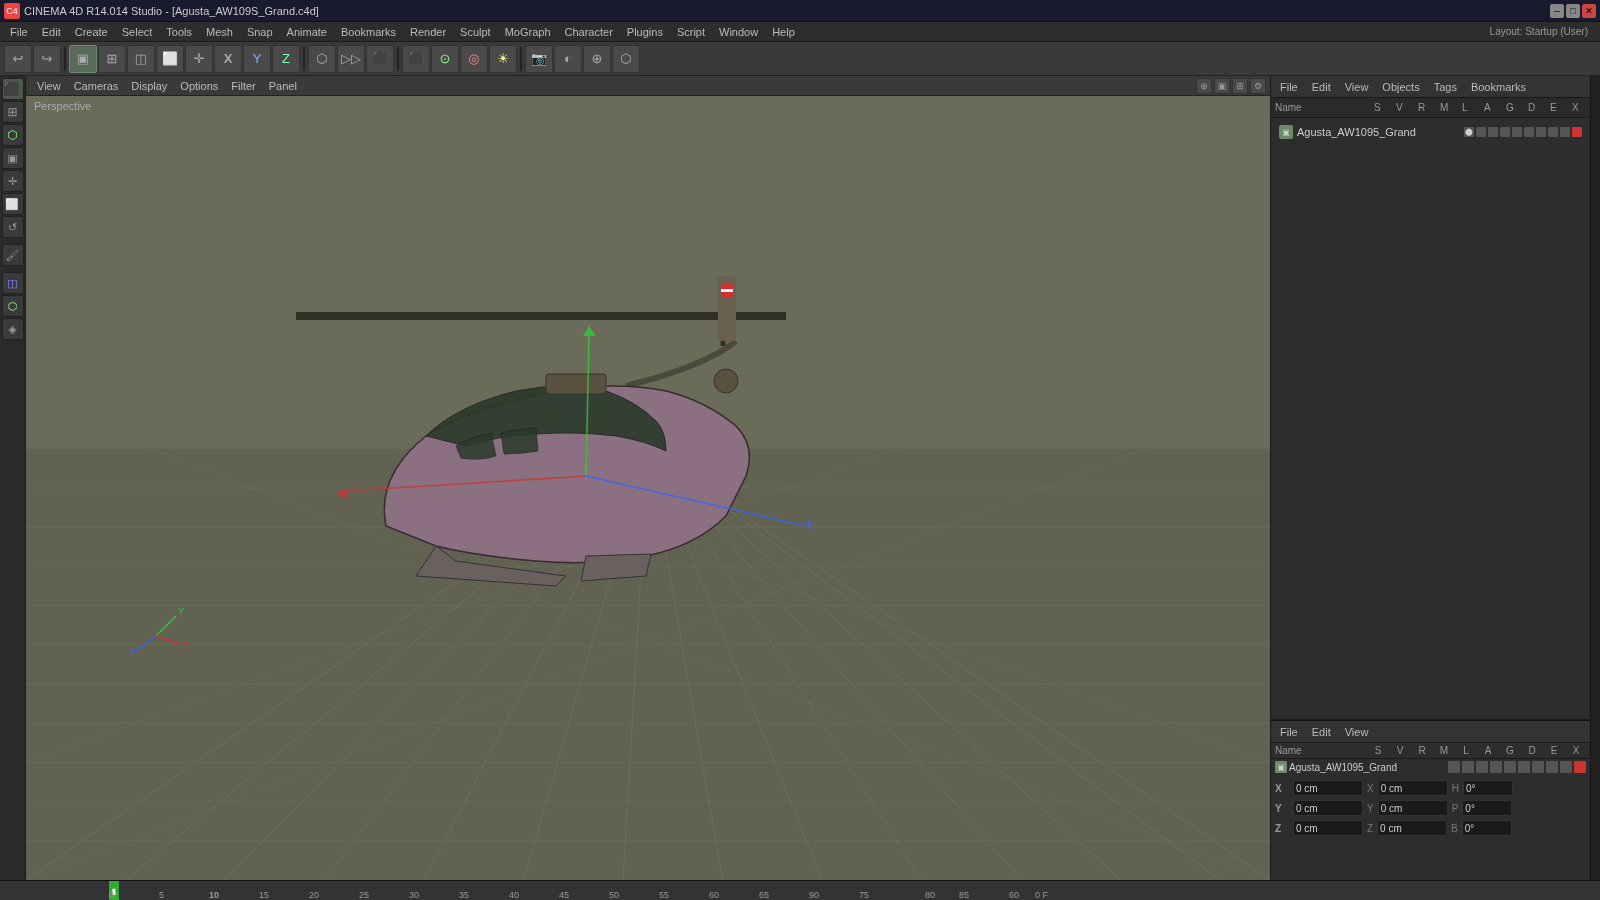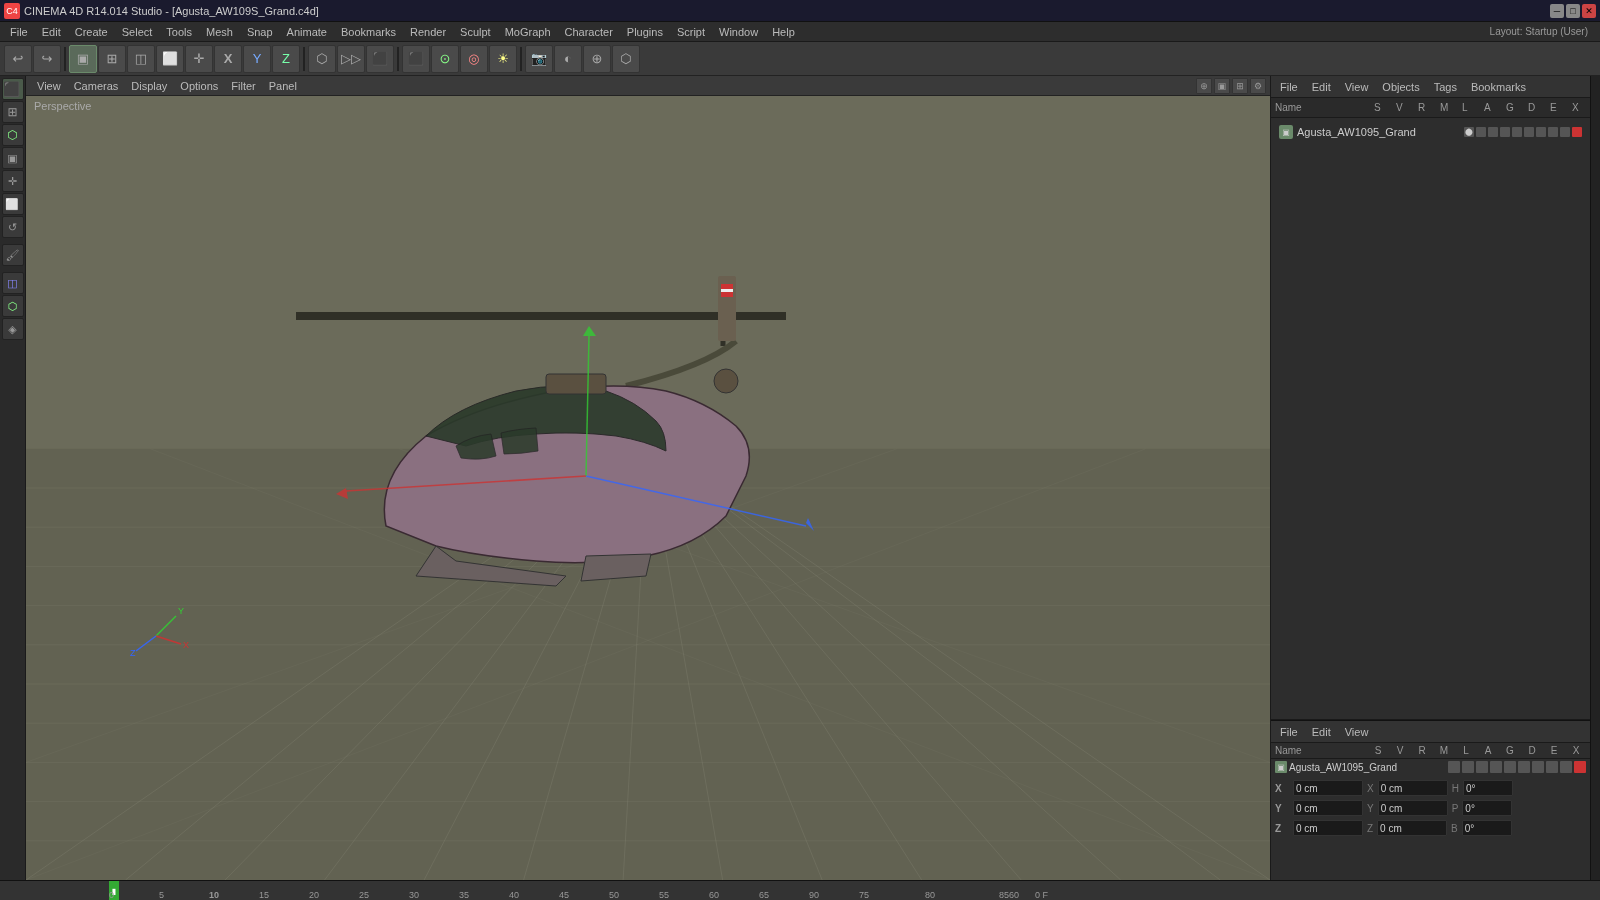--- a/index.html
+++ b/index.html
@@ -503,19 +503,19 @@
       <span class="tl-tick" style="left:459px;">35</span>
       <span class="tl-tick" style="left:509px;">40</span>
       <span class="tl-tick" style="left:559px;">45</span>
       <span class="tl-tick" style="left:609px;">50</span>
       <span class="tl-tick" style="left:659px;">55</span>
       <span class="tl-tick" style="left:709px;">60</span>
       <span class="tl-tick" style="left:759px;">65</span>
       <span class="tl-tick" style="left:809px;">90</span>
       <span class="tl-tick" style="left:859px;">75</span>
       <span class="tl-tick" style="left:909px;margin-left:16px;">80</span>
-      <span class="tl-tick" style="left:959px;margin-left:40px;">85</span>
+      <span class="tl-tick" style="left:959px;">85</span>
       <span class="tl-tick" style="left:1009px;">60</span>
       <span class="tl-tick" style="left:1035px;">0 F</span>
     </div>
   </div>
 
 </div>
 
 </body></html>

